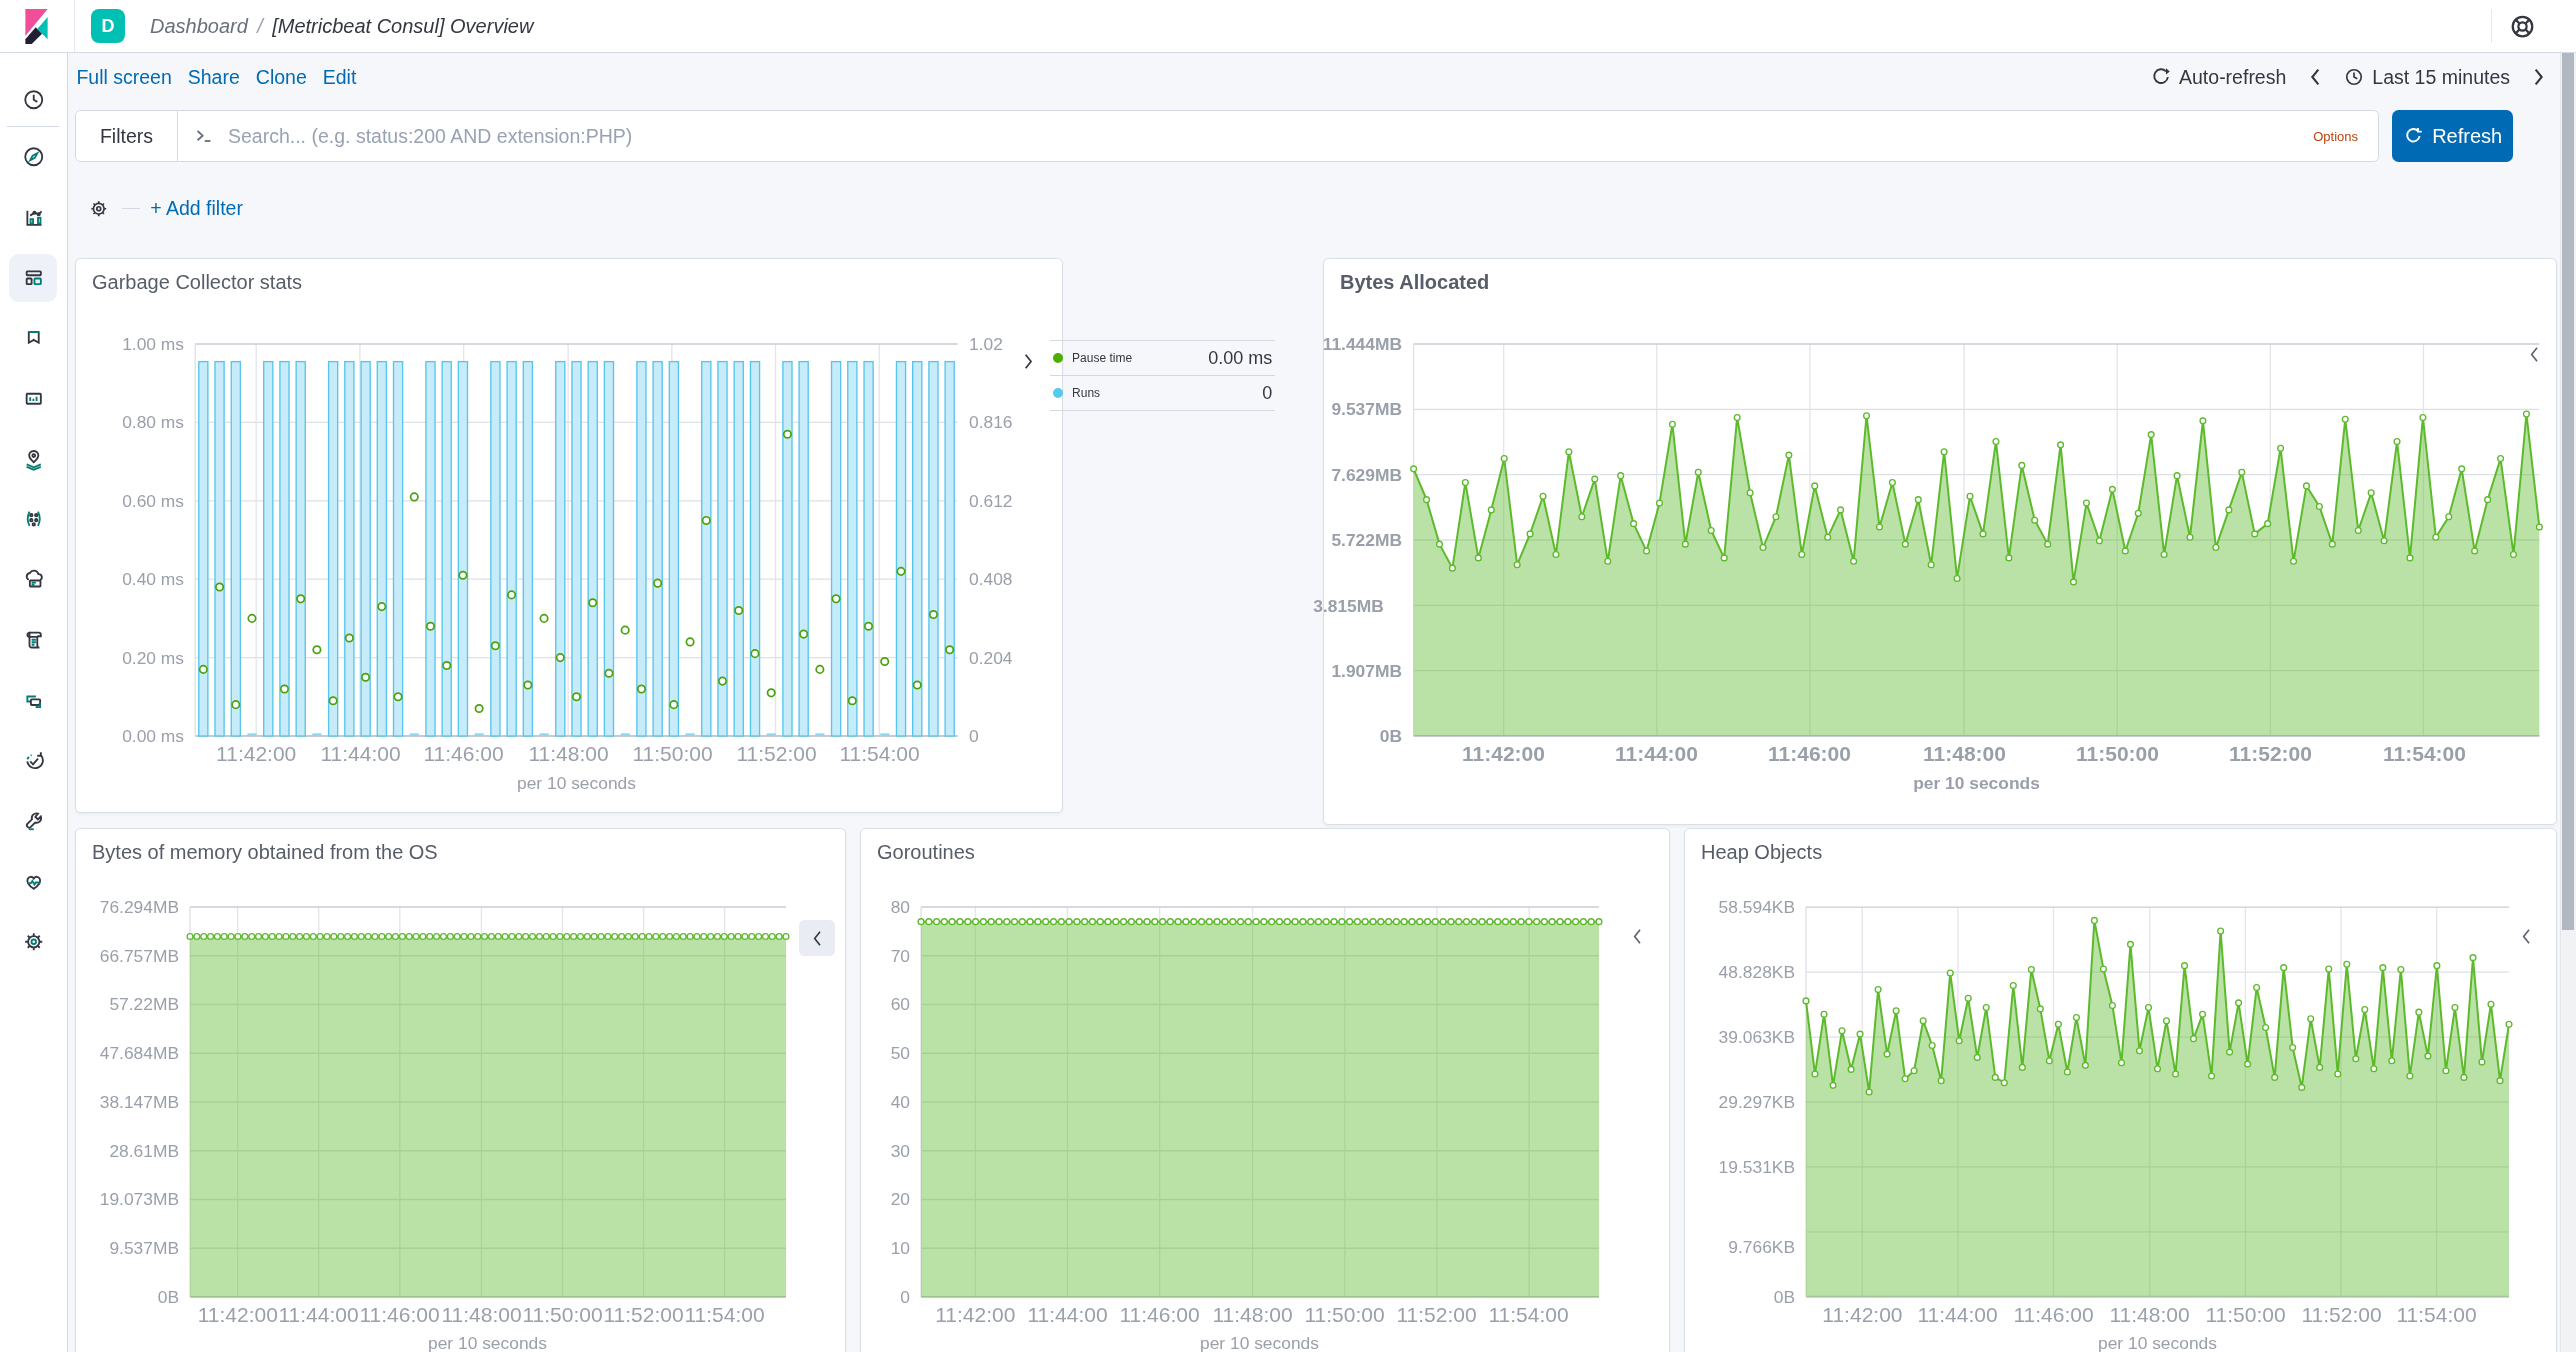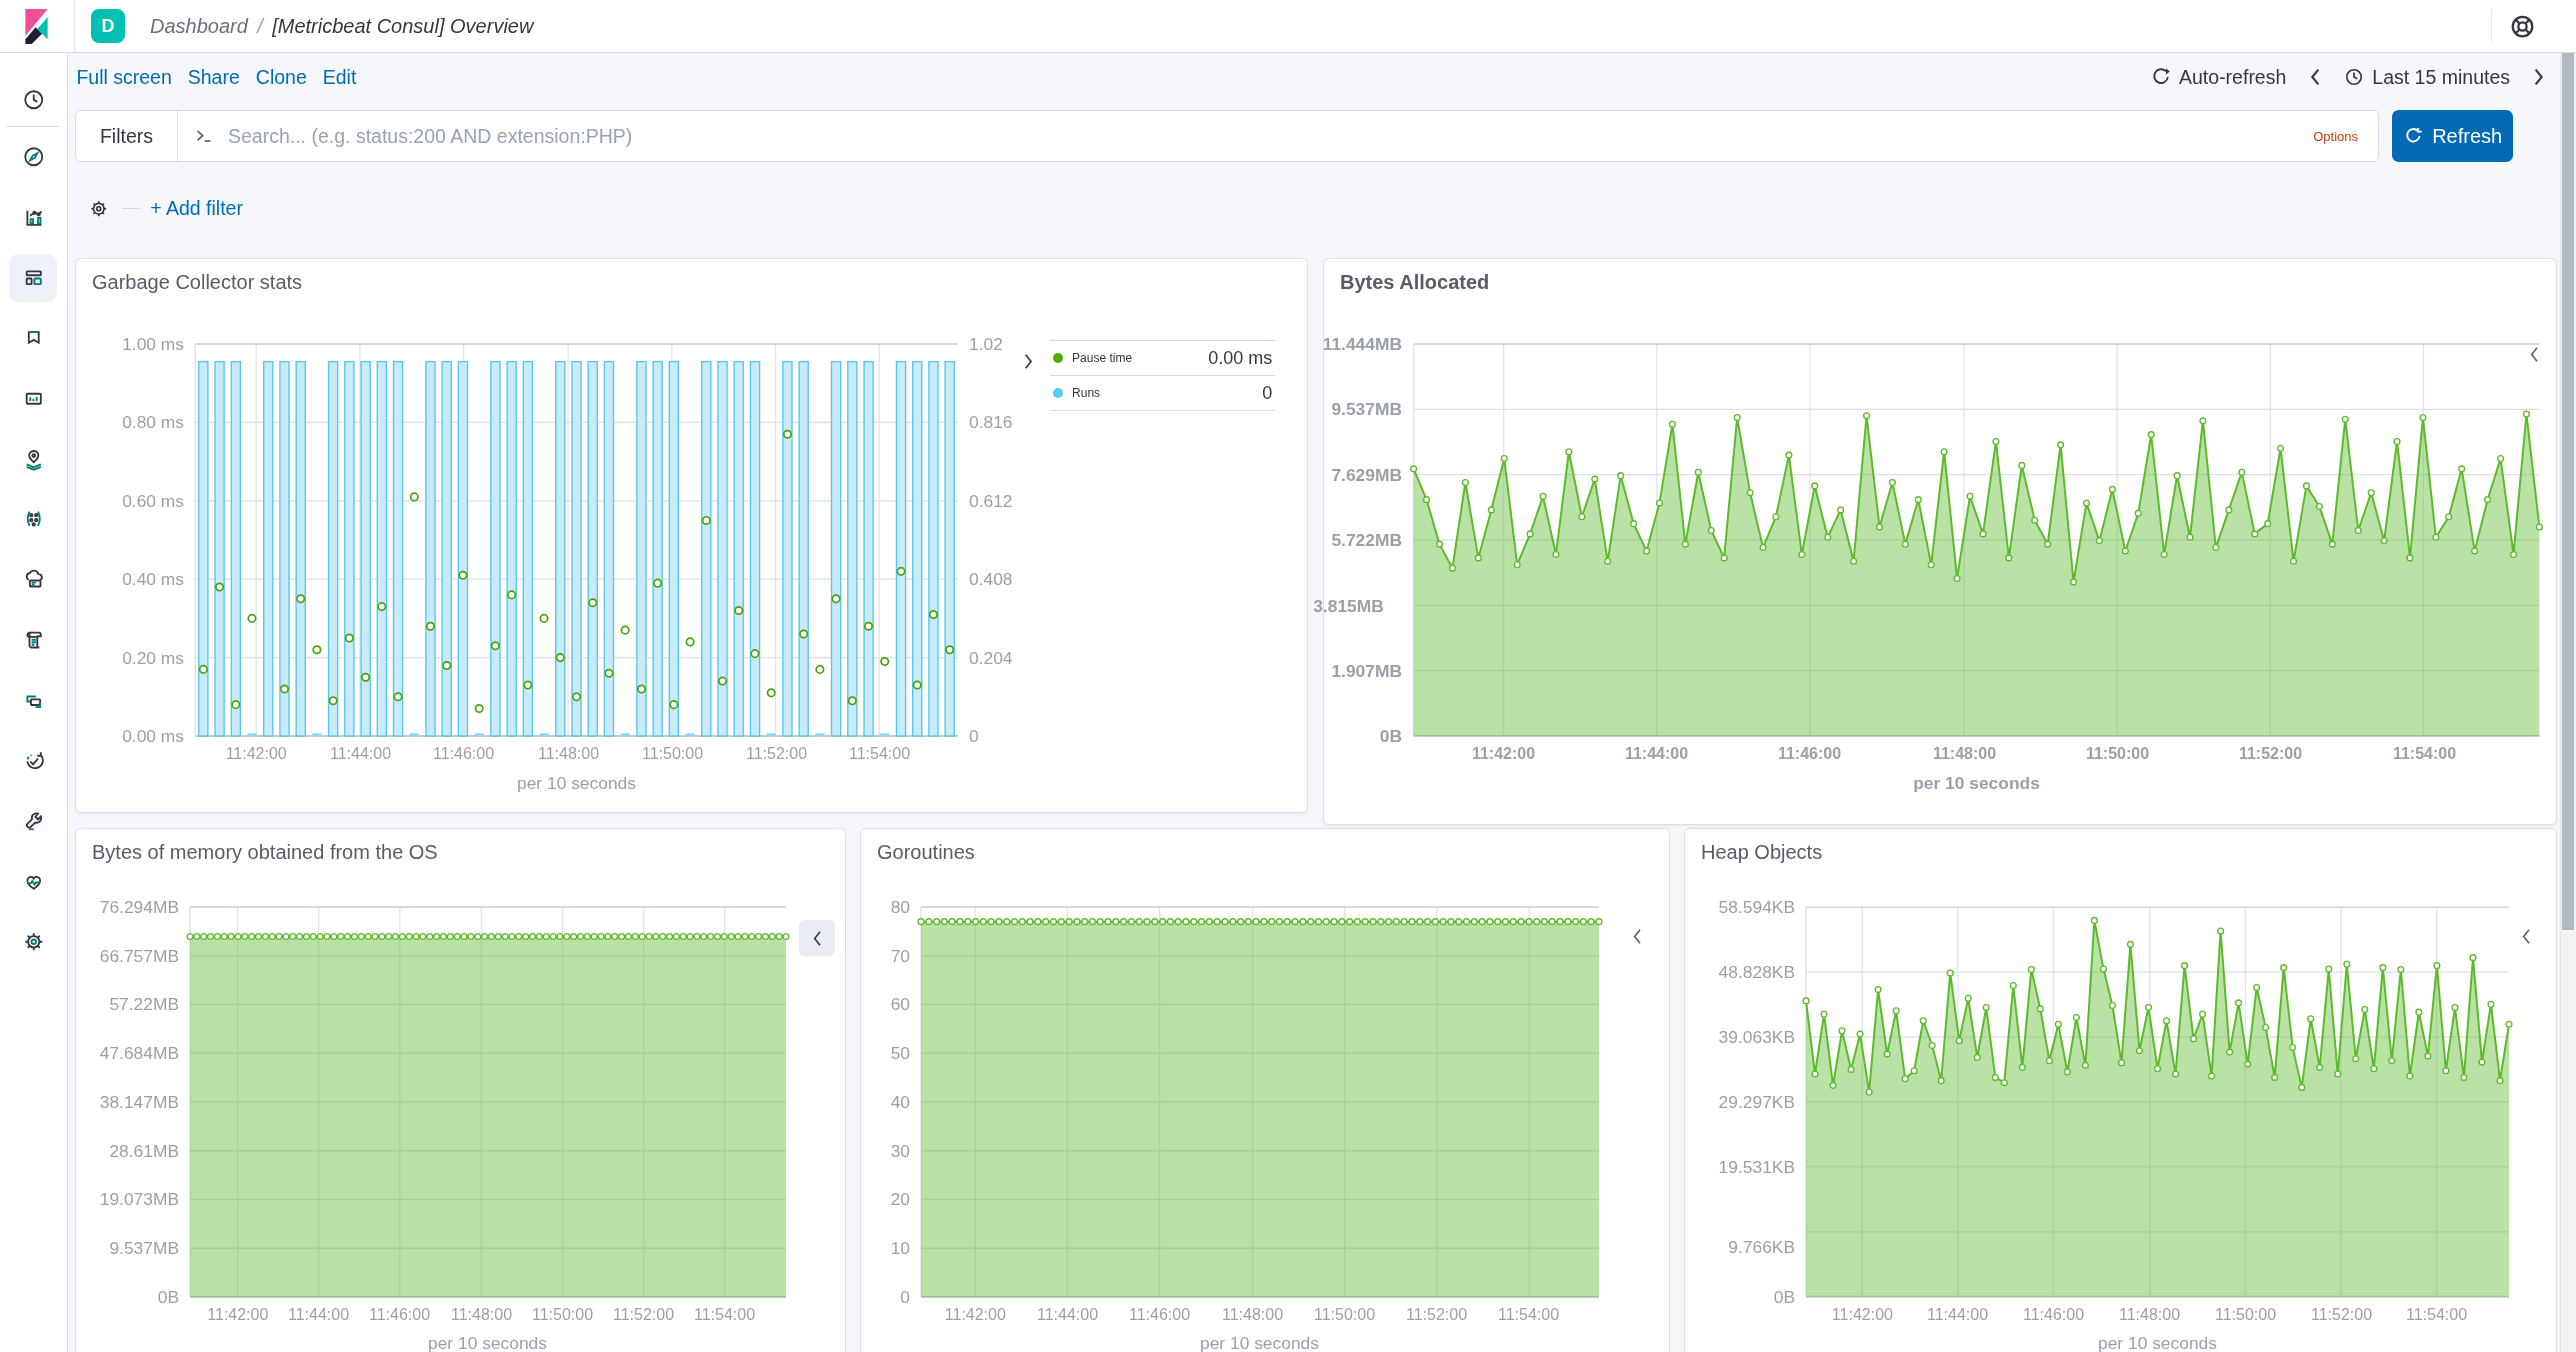--- a/index.html
+++ b/index.html
@@ -38,34 +38,34 @@
   .search-input::placeholder{color:#98a2b3;}
   .options-link{font-size:13px;color:#c2410c;padding:0 20px;cursor:pointer;}
   .refresh-btn{position:absolute;left:2392px;top:110px;width:121px;height:52px;background:#006bb4;border:none;border-radius:6.7px;color:#fff;font-size:20px;font-family:inherit;display:flex;align-items:center;justify-content:center;gap:9.4px;cursor:pointer;}
   .addfilter-row{position:absolute;left:86px;top:193px;height:31px;display:flex;align-items:center;gap:10.7px;}
   .addfilter-link{font-size:19.5px;color:#006bb4;cursor:pointer;}
   .dash-sep{width:17.4px;height:0;border-top:1.3px solid #d3dae6;}
 
   
   .panel{position:absolute;background:#fff;border:1.3px solid #d9dfe7;border-radius:5.4px;box-shadow:0 1.3px 2.7px rgba(0,0,0,0.04);box-sizing:border-box;}
   .panel-title{position:absolute;left:16px;top:12px;font-size:20px;color:#565d68;}
-  .panel1{left:75px;top:258px;width:1233px;height:555px;}
+  .panel1{left:75px;top:258px;width:988px;height:555px;}
   .panel2{left:1323px;top:258px;width:1234px;height:567px;font-weight:bold;}
   .panel3{left:75px;top:828px;width:771px;height:555px;}
   .panel4{left:860px;top:828px;width:810px;height:555px;}
   .panel5{left:1684px;top:828px;width:873px;height:555px;}
   .plot{position:absolute;overflow:visible;}
   #plot-gc{left:119px;top:85px;width:763px;height:392px;}
   #plot-ba{left:89px;top:85px;width:1127px;height:392px;}
   #plot-os{left:114px;top:78px;width:596px;height:390px;}
   #plot-go{left:60px;top:78px;width:678px;height:390px;}
   #plot-ho{left:121px;top:78px;width:703px;height:390px;}
   .ytick{position:absolute;width:107px;font-size:17.4px;color:#9aa0aa;text-align:right;line-height:20px;}
   .ytick-r{position:absolute;width:81px;font-size:17.4px;color:#9aa0aa;text-align:left;line-height:20px;}
-  .xtick{position:absolute;width:121px;font-size:16px;color:#9aa0aa;text-align:center;line-height:20px;}
+  .xtick{position:absolute;width:121px;font-size:21px;color:#9aa0aa;text-align:center;line-height:20px;}
   .xaxis-label{position:absolute;width:201px;font-size:17.4px;color:#9aa0aa;text-align:center;}
 
   
   .gc-legend{position:absolute;left:974px;top:81px;width:225px;}
   .legend-row{display:flex;align-items:center;height:34px;border-bottom:1.3px solid #d3dae6;padding:0 2.7px;cursor:pointer;}
   .gc-legend{border-top:1.3px solid #d3dae6;}
   .legend-dot{width:10px;height:10px;border-radius:50%;margin-right:9.4px;flex:none;}
   .legend-label{font-size:12px;color:#343741;}
   .legend-value{margin-left:auto;font-size:18px;color:#343741;}
   .legend-chevron{position:absolute;left:947px;top:93px;cursor:pointer;}

